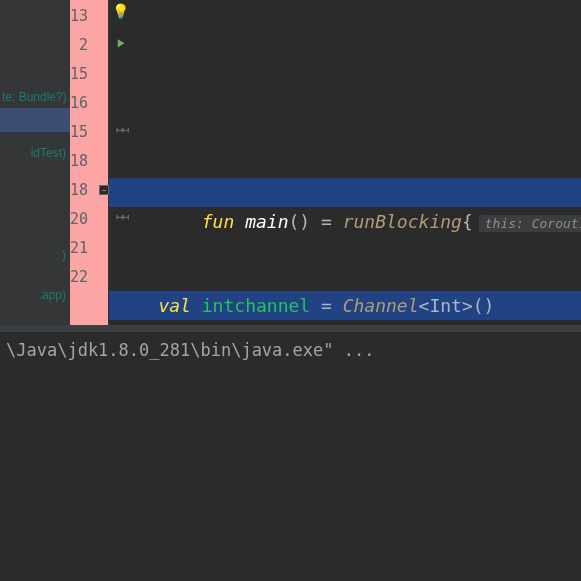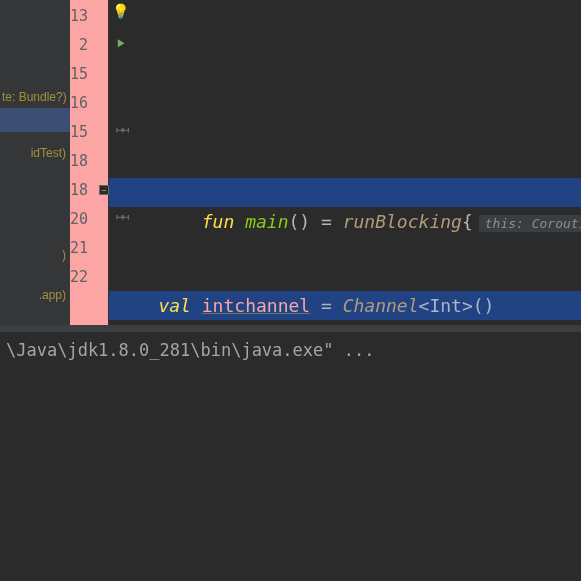--- a/index.html
+++ b/index.html
@@ -17,21 +17,21 @@
   .project-pane {
     position: absolute;
     left: 0; top: 0;
     width: 70px; height: 325px;
     background: #3c3f41;
     opacity: 0.55;
     font-family: -apple-system, "Segoe UI", sans-serif;
   }
   .pp-item {
     font-size: 12px;
-    color: #fde047;
+    color: #14b8a6;
     padding: 4px 4px 4px 2px;
     white-space: nowrap;
     text-align: right;
     overflow: hidden;
   }
   .pp-sel { background: #4b6eaf; color: #ffffff; }
 
   
   .editor {
     position: absolute;
@@ -87,22 +87,22 @@
   .fold::after {
     content: "";
     position: absolute;
     left: 2px; top: 4px;
     width: 4px; height: 1px;
     background: #888;
   }
 
   
   .kw   { color: #fde047; font-style: italic; }
-  .fn   { color: #84cc16; font-style: italic; }
-  .idu  { color: #fca5a5; text-decoration: underline; text-decoration-color: #5f7a5f; }
+  .fn   { color: #ffffff; font-style: italic; }
+  .idu  { color: #22c55e; text-decoration-color: #5f7a5f; }
   .typ  { color: #a9b7c6; }
   .punc { color: #a9b7c6; }
   .call { color: #b09d79; font-style: italic; margin-top: 48px; }
   .hint {
     background: #3b3e40;
     color: #8a8f93;
     font-size: 13px;
     font-style: italic;
     padding: 1px 6px;
     border-radius: 3px;

